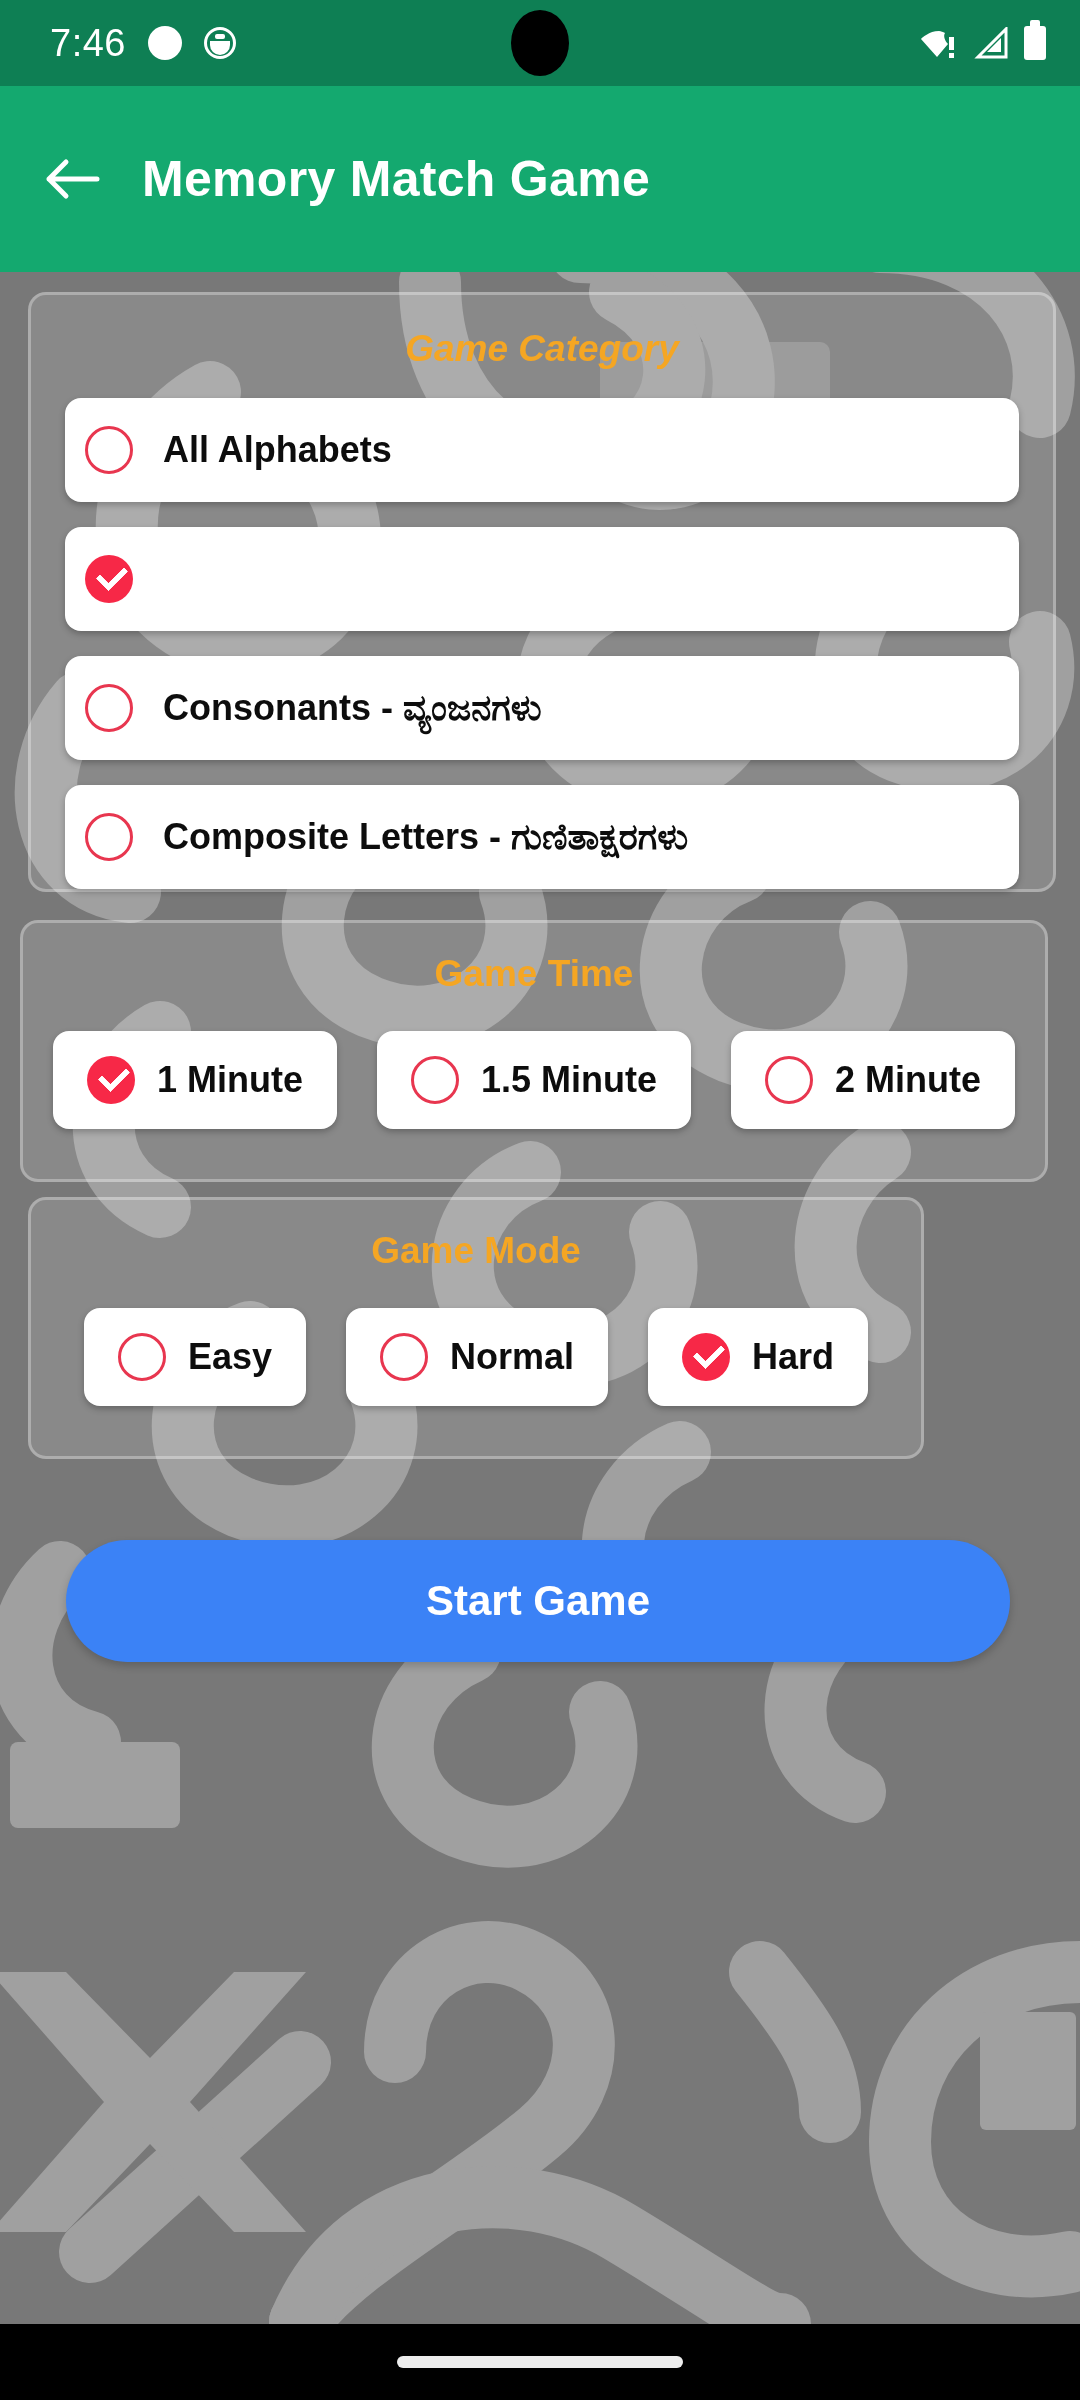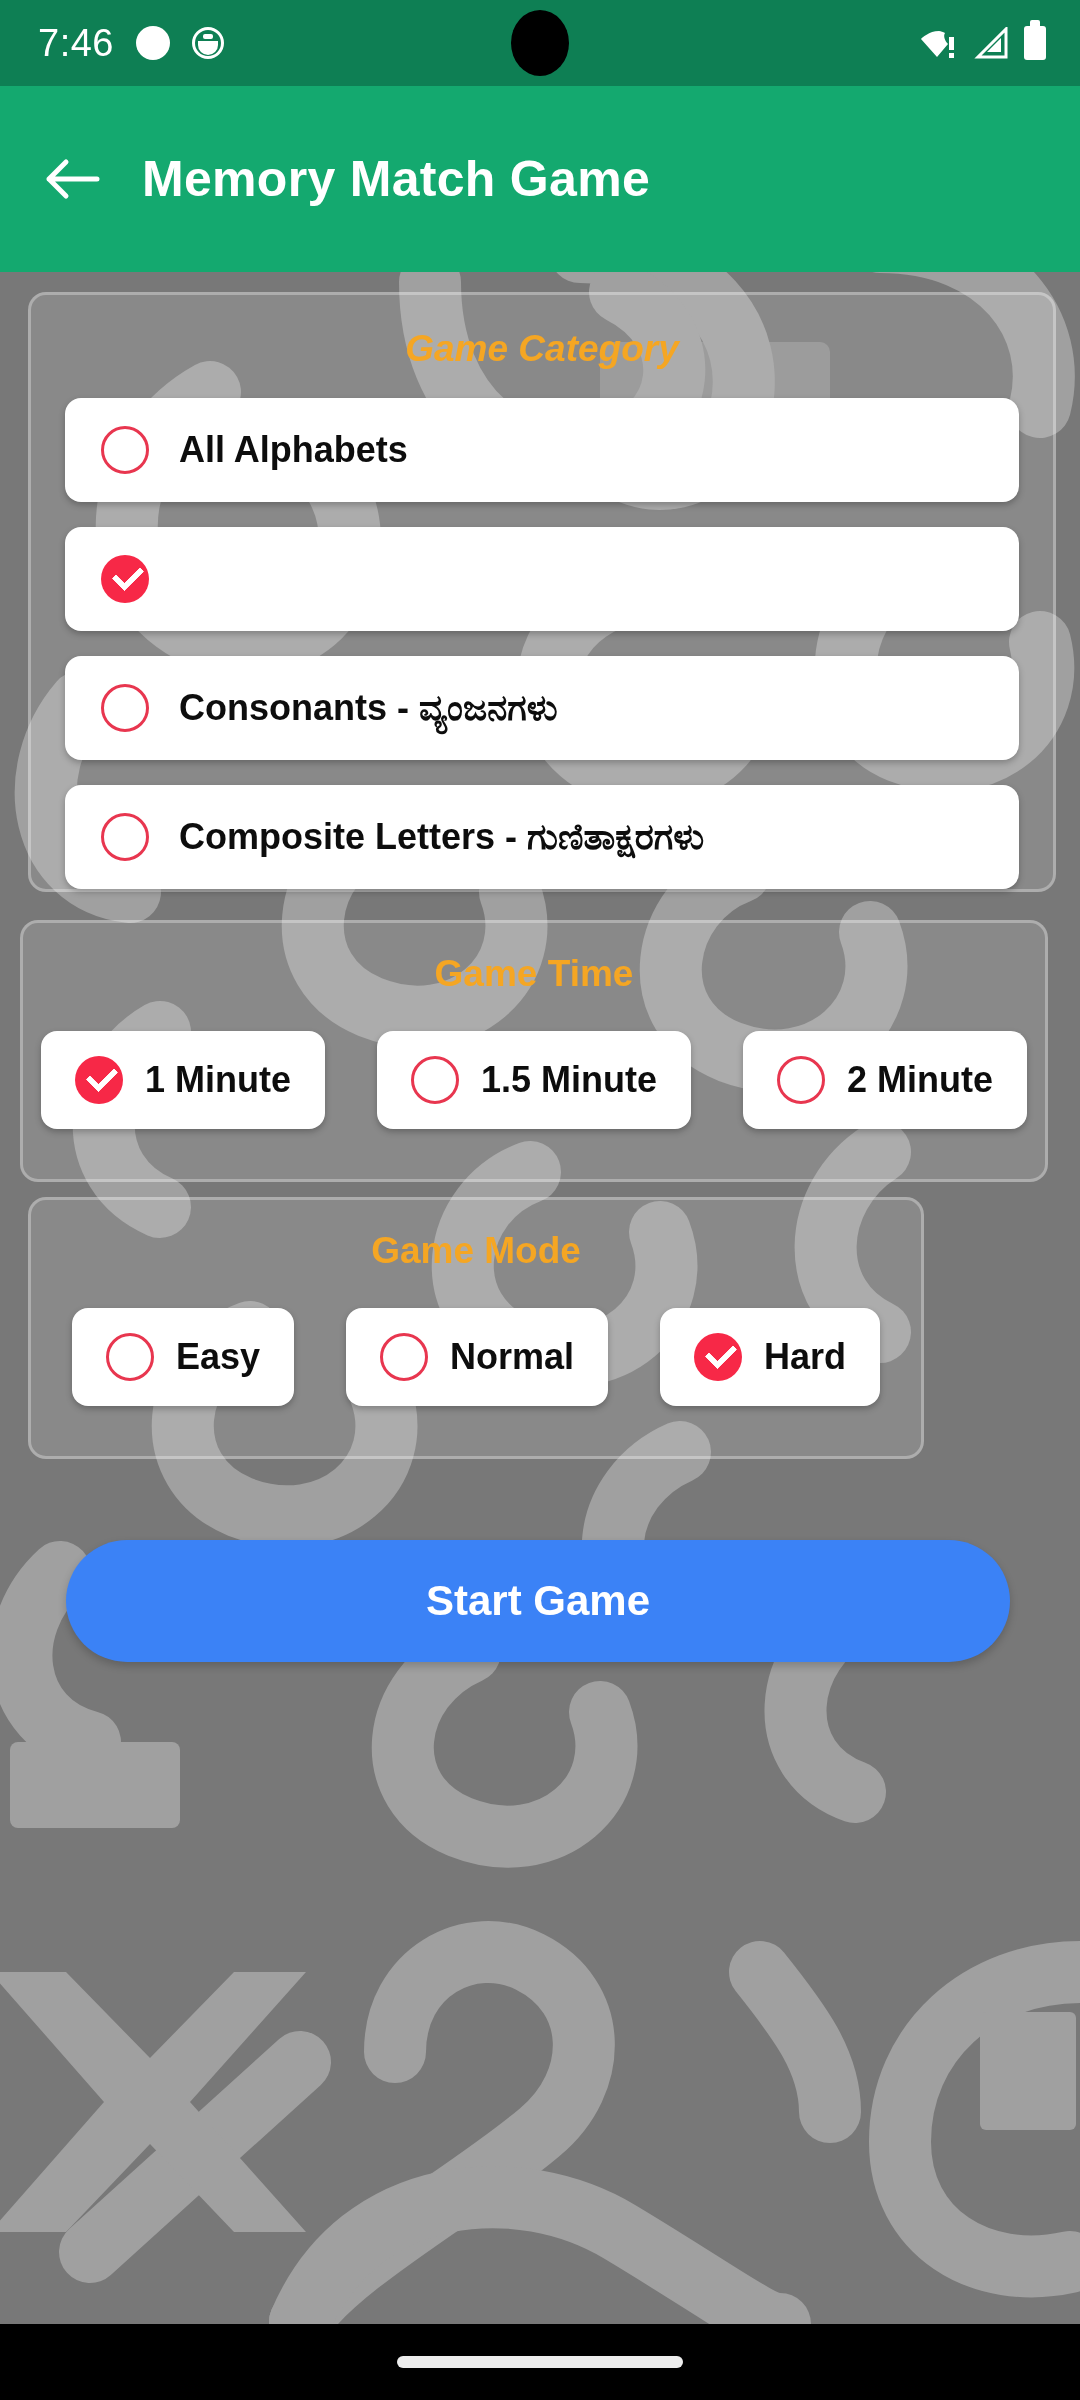--- a/index.html
+++ b/index.html
@@ -11,21 +11,21 @@
   }
   #screen{ position:relative; width:1080px; height:2400px; overflow:hidden; }
 
   
   .statusbar{
     position:absolute; left:0; top:0; width:1080px; height:86px;
     background:#0E7F54;
     display:flex; align-items:center;
     z-index:40;
   }
-  .sb-left{ display:flex; align-items:center; gap:22px; padding-left:38px; }
+  .sb-left{ display:flex; align-items:center; gap:22px; padding-left:50px; }
   .sb-clock{ color:#fff; font-size:38px; letter-spacing:0.5px; }
   .notif-dot{ width:34px; height:34px; border-radius:50%; background:#fff; }
   .notif-face{
     width:32px; height:32px; border-radius:50%;
     border:3px solid #fff; position:relative; overflow:hidden;
   }
   .notif-face::before{
     content:""; position:absolute; left:3px; top:11px; width:20px; height:14px;
     background:#fff;
     border-radius:0 0 10px 10px;
@@ -92,21 +92,21 @@
   .panel-title{
     text-align:center; color:#F5A623; font-size:37px; font-weight:bold;
   }
 
   
   #panel-category{ left:28px; top:20px; width:1028px; height:600px; }
   #panel-category .panel-title{ margin-top:33px;font-style:italic; }
   .cat-list{ margin-top:28px; padding:0 34px; }
   .cat-card{
     height:104px; background:#fff; border-radius:16px;
-    display:flex; align-items:center; padding-left:36px;
+    display:flex; align-items:center; padding-left:20px;
     margin-bottom:25px;
     box-shadow:0 3px 6px rgba(0,0,0,0.25);
     cursor:pointer;
   }
   .cat-label{ color:#0D0D0D; font-size:36px; font-weight:bold; margin-left:30px; }
 
   .radio{
     width:48px; height:48px; border-radius:50%;
     border:3px solid #E8364F; background:transparent;
     flex:0 0 auto;
@@ -119,21 +119,21 @@
     content:""; position:absolute; left:13px; top:11px;
     width:22px; height:12px;
     border-left:6px solid #fff; border-bottom:6px solid #fff;
     transform:rotate(-45deg);
     border-radius:1px;
   }
 
   
   #panel-time{ left:20px; top:648px; width:1028px; height:262px; }
   #panel-time .panel-title{ margin-top:30px; }
-  .chip-row{ display:flex; justify-content:center; gap:52px; margin-top:36px; }
+  .chip-row{ display:flex; justify-content:center; gap:40px; margin-top:36px; }
   .chip{
     height:98px; background:#fff; border-radius:16px;
     display:flex; align-items:center; padding:0 34px;
     box-shadow:0 3px 6px rgba(0,0,0,0.25);
     cursor:pointer;
   }
   .chip-label{ color:#0D0D0D; font-size:36px; font-weight:bold; margin-left:22px; }
 
   
   #panel-mode{ left:28px; top:925px; width:896px; height:262px; }

